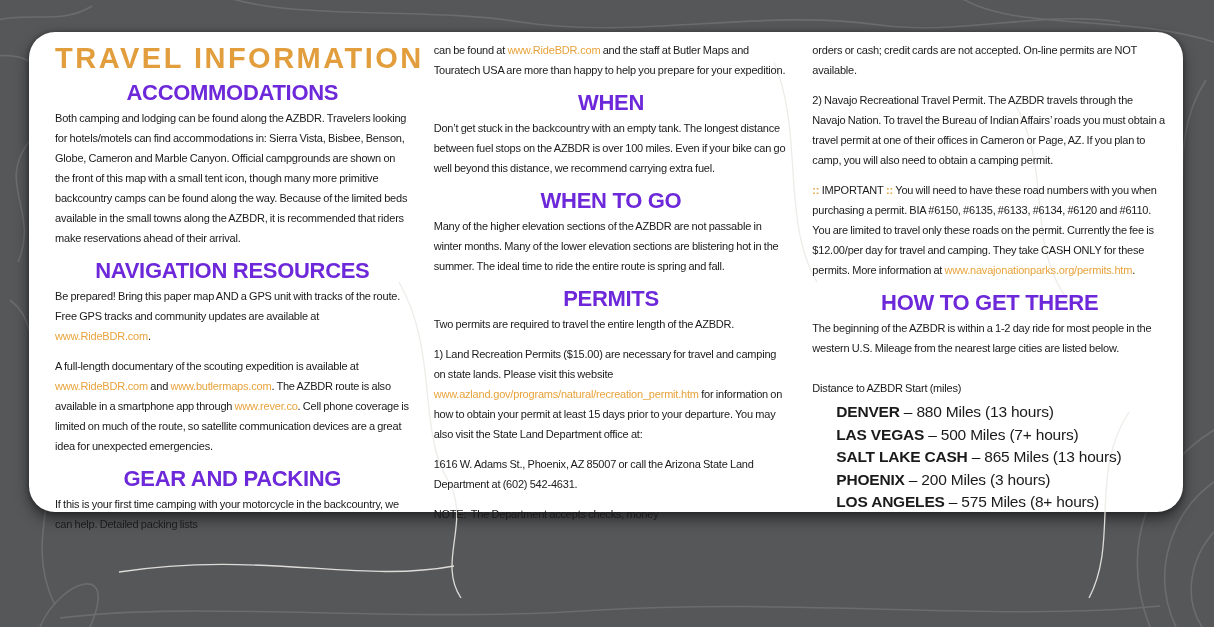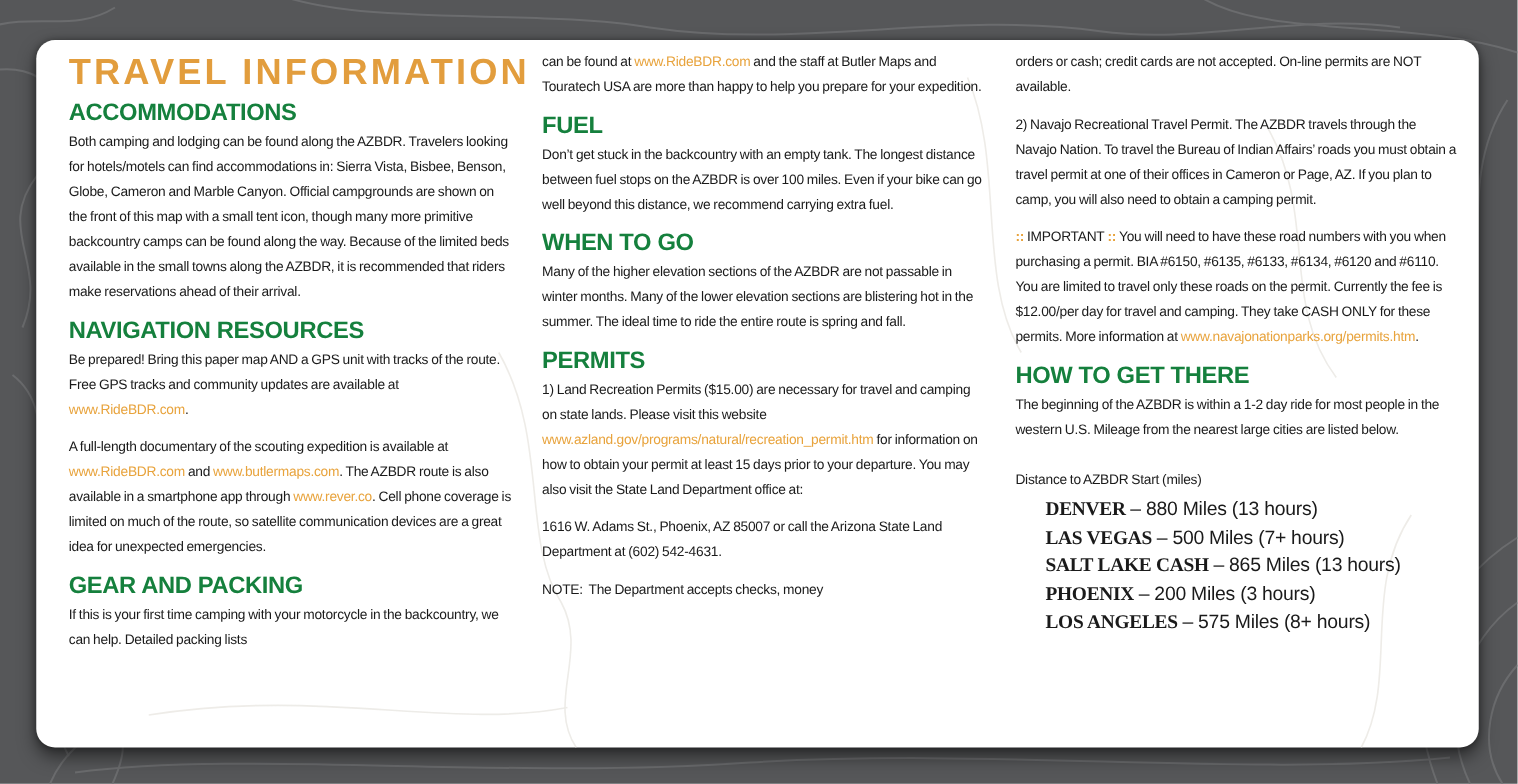--- a/index.html
+++ b/index.html
@@ -3,50 +3,50 @@
 <meta charset="utf-8">
 <style>
   html,body{margin:0;padding:0;}
   body{
     width:1214px;height:627px;position:relative;overflow:hidden;
     background:#565759;
     font-family:"Liberation Sans","DejaVu Sans",sans-serif;
   }
   .frame-svg{position:absolute;inset:0;display:block;}
   .card{
-    position:absolute;left:29px;top:32px;width:1154px;height:566px;
-    background:#ffffff;border-radius:15px;
+    position:absolute;left:29px;top:32px;width:1154px;height:480px;
+    background:#ffffff;border-radius:26px;
     box-shadow:0 7px 14px rgba(0,0,0,.5), 0 0 5px rgba(0,0,0,.35);
   }
   .card-topo{position:absolute;inset:0;border-radius:26px;overflow:hidden;}
   .columns{
     position:absolute;left:26px;top:8px;right:16px;bottom:4px;
     display:flex;gap:24px;
   }
   .col{flex:1;min-width:0;}
   .title{
     font-size:29px;font-weight:bold;letter-spacing:2.5px;
     margin:2px 0 5px;white-space:nowrap;
   }
   .heading{
-    font-size:19px;font-weight:bold;color:#15803d;
-    letter-spacing:-0.3px;margin:4px 0 2px;
+    font-size:22px;font-weight:bold;color:#6d28d9;
+    letter-spacing:-0.3px;margin:4px 0 2px;text-align:center;
   }
   .para{
     font-size:11px;line-height:20px;color:#1a1a1a;
     letter-spacing:-0.2px;word-spacing:-0.5px;
     margin:0 0 10px;overflow-wrap:break-word;
   }
   .b{font-weight:normal;}
   .link{text-decoration:none;cursor:pointer;}
   .osym{font-weight:bold;}
   .list-head{margin-bottom:3px;font-weight:bold;margin-top:20px;}
   .city-list{padding-left:24px;font-size:15.5px;letter-spacing:-0.2px;color:#1a1a1a;}
   .city-row{line-height:22.5px;}
-  .city-row .city{font-weight:bold;font-family:Liberation Serif, serif;}
+  .city-row .city{font-weight:bold;}
 </style>
 </head>
 <body>
 
 <svg class="frame-svg" width="1214" height="627" viewBox="0 0 1214 627">
   <g fill="none" stroke="#6F7072" stroke-width="1.6" opacity="0.85">
     <path d="M -20,60 C 40,40 70,90 30,140 C -5,185 40,210 18,262"></path>
     <path d="M 10,300 C 50,330 18,390 45,440 C 65,480 22,540 55,605"></path>
     <path d="M 40,627 C 60,580 120,560 90,627"></path>
     <path d="M 200,-15 C 260,25 420,5 520,22 C 640,40 760,8 880,25 C 960,36 1040,10 1120,22"></path>
@@ -78,25 +78,26 @@
         <div class="heading">ACCOMMODATIONS</div>
         <p class="para"><span>Both camping and lodging can be found along the AZBDR. Travelers looking for hotels/motels can find accommodations in: </span><span class="b">Sierra Vista, Bisbee, Benson, Globe, Cameron and Marble Canyon</span><span>. Official campgrounds are shown on the front of this map with a small tent icon, though many more primitive backcountry camps can be found along the way. Because of the limited beds available in the small towns along the AZBDR, it is recommended that riders make reservations ahead of their arrival.</span></p>
         <div class="heading">NAVIGATION RESOURCES</div>
         <p class="para"><span>Be prepared! Bring this paper map AND a GPS unit with tracks of the route. Free GPS tracks and community updates are available at </span><span class="link" style="color: rgb(232, 163, 60);">www.RideBDR.com</span><span>.</span></p>
         <p class="para"><span>A full-length documentary of the scouting expedition is available at </span><span class="link" style="color: rgb(232, 163, 60);">www.RideBDR.com</span><span> and </span><span class="link" style="color: rgb(232, 163, 60);">www.butlermaps.com</span><span>. The AZBDR route is also available in a smartphone app through </span><span class="link" style="color: rgb(232, 163, 60);">www.rever.co</span><span>. Cell phone coverage is limited on much of the route, so satellite communication devices are a great idea for unexpected emergencies.</span></p>
         <div class="heading">GEAR AND PACKING</div>
         <p class="para"><span>If this is your first time camping with your motorcycle in the backcountry, we can help. Detailed packing lists</span></p>
       </div>
       <div class="col">
         <p class="para"><span>can be found at </span><span class="link" style="color: rgb(232, 163, 60);">www.RideBDR.com</span><span> and the staff at Butler Maps and Touratech USA are more than happy to help you prepare for your expedition.</span></p>
-        <div class="heading">FUEL</div>
+        <div class="heading">WHEN</div>
         <p class="para"><span>Don’t get stuck in the backcountry with an empty tank. The longest distance between fuel stops on the AZBDR is over 100 miles. Even if your bike can go well beyond this distance, we recommend carrying extra fuel.</span></p>
         <div class="heading">WHEN TO GO</div>
         <p class="para"><span>Many of the higher elevation sections of the AZBDR are not passable in winter months. Many of the lower elevation sections are blistering hot in the summer. The ideal time to ride the entire route is spring and fall.</span></p>
         <div class="heading">PERMITS</div>
+        <p class="para"><span>Two permits are required to travel the entire length of the AZBDR.</span></p>
         <p class="para"><span>1) </span><span class="b">Land Recreation Permits</span><span> ($15.00) are necessary for travel and camping on state lands. Please visit this website </span><span class="link" style="color: rgb(232, 163, 60);">www.azland.gov/programs/natural/recreation_permit.htm</span><span> for information on how to obtain your permit at least 15 days prior to your departure. You may also visit the State Land Department office at:</span></p>
         <p class="para"><span>1616 W. Adams St., Phoenix, AZ 85007 or call the Arizona State Land Department at (602) 542-4631.</span></p>
         <p class="para"><span>NOTE:&nbsp; The Department accepts checks, money</span></p>
       </div>
       <div class="col">
         <p class="para"><span>orders or cash; credit cards are not accepted. On-line permits are NOT available.</span></p>
         <p class="para"><span>2) </span><span class="b">Navajo Recreational Travel Permit</span><span>. The AZBDR travels through the Navajo Nation. To travel the Bureau of Indian Affairs’ roads you must obtain a travel permit at one of their offices in Cameron or Page, AZ. If you plan to camp, you will also need to obtain a camping permit.</span></p>
         <p class="para"><span class="osym" style="color: rgb(232, 163, 60);">:: </span><span class="b">IMPORTANT</span><span class="osym" style="color: rgb(232, 163, 60);"> :: </span><span>You will need to have these road numbers with you when purchasing a permit. BIA #6150, #6135, #6133, #6134, #6120 and #6110. You are limited to travel only these roads on the permit. Currently the fee is $12.00/per day for travel and camping. They take CASH ONLY for these permits. More information at </span><span class="link" style="color: rgb(232, 163, 60);">www.navajonationparks.org/permits.htm</span><span>.</span></p>
         <div class="heading">HOW TO GET THERE</div>
         <p class="para"><span>The beginning of the AZBDR is within a 1-2 day ride for most people in the western U.S. Mileage from the nearest large cities are listed below.</span></p>

